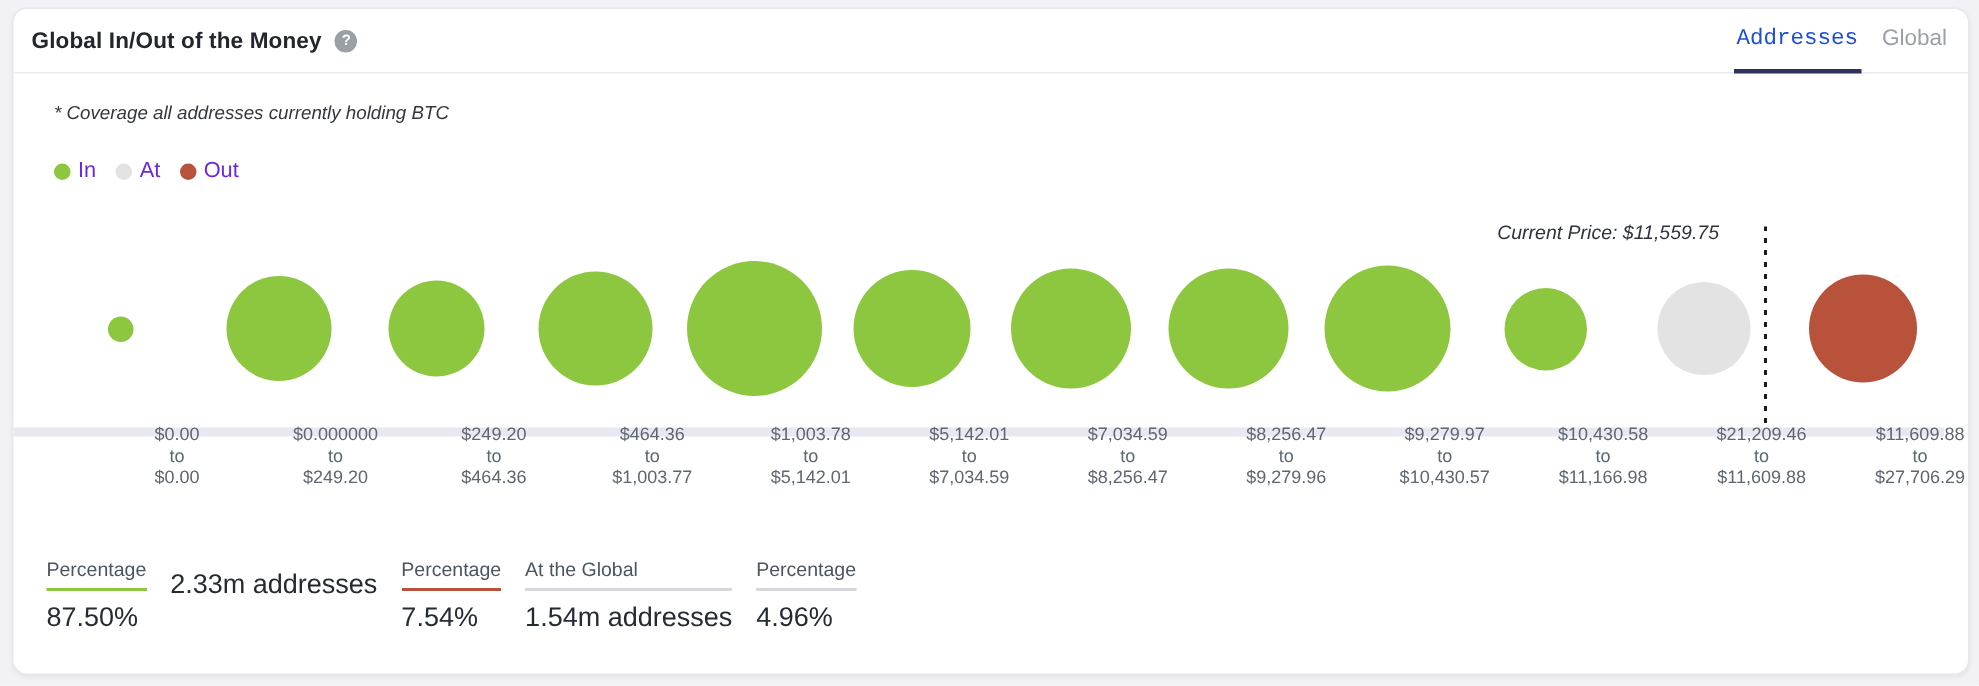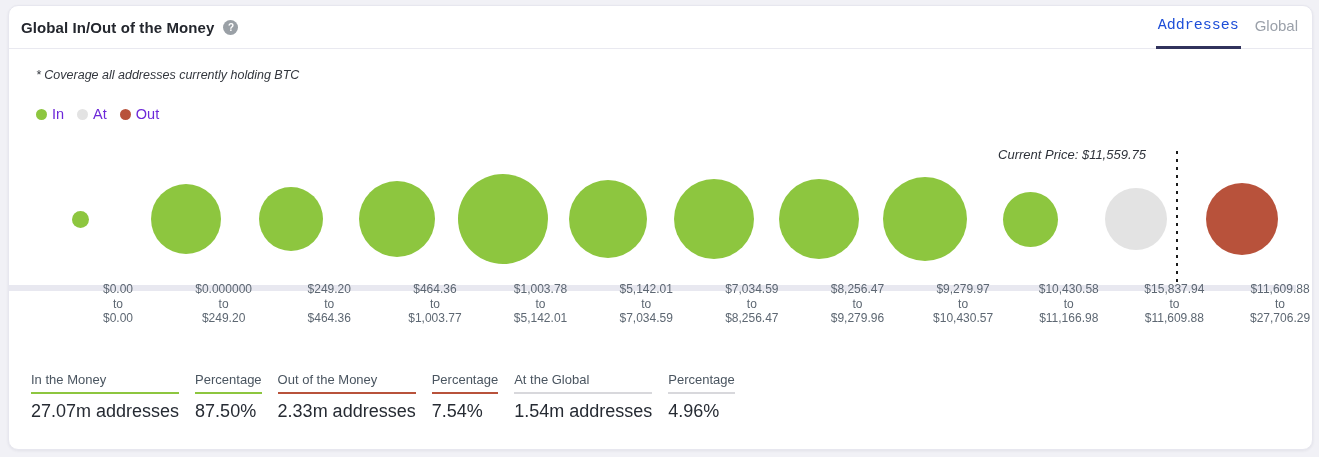--- a/index.html
+++ b/index.html
@@ -132,42 +132,37 @@
         <div>$9,279.97</div>
         <div>to</div>
         <div>$10,430.57</div>
       </div>
       <div class="xlabel" style="left: 946.76px;">
         <div>$10,430.58</div>
         <div>to</div>
         <div>$11,166.98</div>
       </div>
       <div class="xlabel" style="left: 1052.4px;">
-        <div>$15,837.94</div>
+        <div>$21,209.46</div>
         <div>to</div>
         <div>$11,609.88</div>
       </div>
       <div class="xlabel" style="left: 1158.04px;">
         <div>$11,609.88</div>
         <div>to</div>
         <div>$27,706.29</div>
       </div>
     </div>
 
   <div class="stats" id="stats">
       <div>
-        <span class="stat-label" style="border-bottom-color: rgb(141, 198, 63);">In the Money</span>
-        <span class="stat-value">27.07m addresses</span>
-      </div>
-      <div>
         <span class="stat-label" style="border-bottom-color: rgb(141, 198, 63);">Percentage</span>
         <span class="stat-value">87.50%</span>
       </div>
       <div>
-        <span class="stat-label" style="border-bottom-color: rgb(184, 82, 59);">Out of the Money</span>
         <span class="stat-value">2.33m addresses</span>
       </div>
       <div>
         <span class="stat-label" style="border-bottom-color: rgb(184, 82, 59);">Percentage</span>
         <span class="stat-value">7.54%</span>
       </div>
       <div>
         <span class="stat-label" style="border-bottom-color: rgb(216, 216, 220);">At the Global</span>
         <span class="stat-value">1.54m addresses</span>
       </div>

